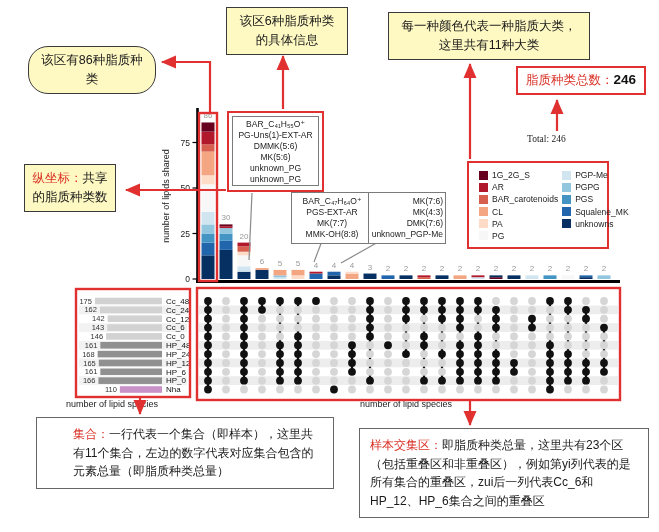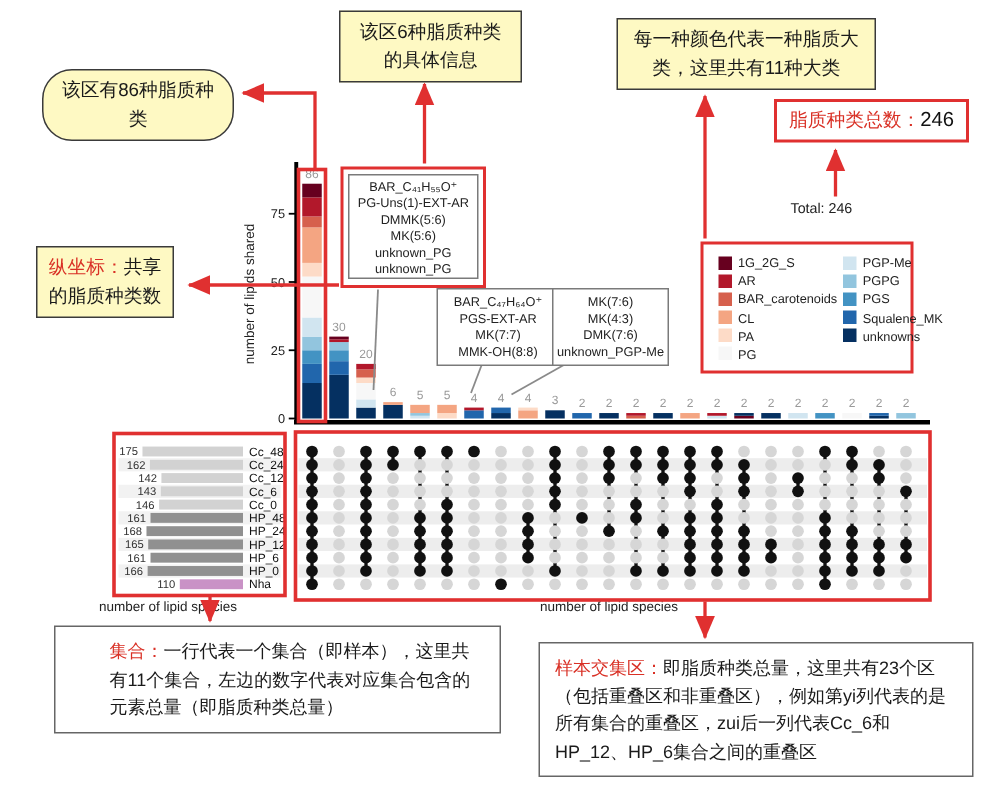--- a/index.html
+++ b/index.html
@@ -10,22 +10,22 @@
         font-size:12.5px;line-height:1.5;padding:4px 7px;text-align:center;box-sizing:border-box;}
   .red{color:#d93025;}
   .redborder{border:2.5px solid #e03030;}
   .grayborder{border:1.2px solid #7a7a7a;}
   .lipidbox{position:absolute;background:#fff;font-size:8.5px;line-height:1.3;
             text-align:center;color:#222;box-sizing:border-box;}
   .lipidbox span{display:block;white-space:nowrap;}
   .bottombox{position:absolute;background:#fff;border:1.5px solid #666;
              font-size:12px;line-height:1.55;padding:7px 10px;text-align:left;box-sizing:border-box;}
   #box-total{position:absolute;background:#fff;padding:4px 8px;font-size:12.5px;white-space:nowrap;}
-  #box-total b{color:#111;font-size:13.5px;font-weight:400;}
-  #total-note{position:absolute;left:527px;top:134px;font-size:9.5px;color:#222;}
+  #box-total b{color:#111;font-size:13.5px;font-weight:700;}
+  #total-note{position:absolute;left:527px;top:134px;font-size:9.5px;color:#222;font-family:Liberation Serif, serif;}
   #legend-box{position:absolute;left:467px;top:161px;width:142px;height:88px;background:#fff;
               padding:7px 6px 4px 10px;box-sizing:border-box;display:flex;gap:4px;}
   .legcol{display:flex;flex-direction:column;gap:2.2px;}
   .legrow{display:flex;align-items:center;gap:4px;font-size:8.5px;color:#222;white-space:nowrap;}
   .sw{width:9px;height:9px;flex:0 0 9px;}
 </style>
 </head>
 <body>
 
 <div id="root">
@@ -456,21 +456,21 @@
       <line x1="322" y1="241" x2="314" y2="262" stroke="#8a8a8a" stroke-width="1.2"></line>
       <line x1="380" y1="241" x2="341" y2="263" stroke="#8a8a8a" stroke-width="1.2"></line>
     </svg>
 
   <div class="abox" style="left:28px;top:46px;width:128px;border-radius:20px;">
     <span>该区有86种脂质种类</span>
   </div>
   <div class="abox" style="left:226px;top:7px;width:122px;">
     <span>该区6种脂质种类的具体信息</span>
   </div>
-  <div class="abox" style="left:411px;top:12px;width:173px;">
+  <div class="abox" style="left:388px;top:12px;width:202px;">
     <span>每一种颜色代表一种脂质大类，这里共有11种大类</span>
   </div>
   <div class="abox" style="left:24px;top:164px;width:92px;">
     <span class="red">纵坐标：</span><span>共享的脂质种类数</span>
   </div>
 
   <div id="box-total" class="redborder" style="left:516px;top:66px;">
     <span class="red">脂质种类总数：</span><b>246</b>
   </div>
   <div id="total-note">Total: 246</div>
@@ -535,21 +535,21 @@
       <span>unknown_PG</span>
       <span>unknown_PG</span>
     </div>
   </div>
   <div class="lipidbox grayborder" style="left:291px;top:192px;width:82px;padding:3px 2px;">
     <span>BAR_C₄₇H₆₄O⁺</span>
     <span>PGS-EXT-AR</span>
     <span>MK(7:7)</span>
     <span>MMK-OH(8:8)</span>
   </div>
-  <div class="lipidbox grayborder" style="left:368px;top:192px;width:78px;padding:3px 2px;">
+  <div class="lipidbox grayborder" style="left:368px;top:192px;width:78px;padding:3px 2px;text-align:right;">
     <span>MK(7:6)</span>
     <span>MK(4:3)</span>
     <span>DMK(7:6)</span>
     <span>unknown_PGP-Me</span>
   </div>
 
   <div class="bottombox" style="left:36px;top:417px;width:298px;padding-left:36px;">
     <span class="red">集合：</span><span>一行代表一个集合（即样本），这里共有11个集合，左边的数字代表对应集合包含的元素总量（即脂质种类总量）</span>
   </div>
   <div class="bottombox" style="left:359px;top:428px;width:290px;">

